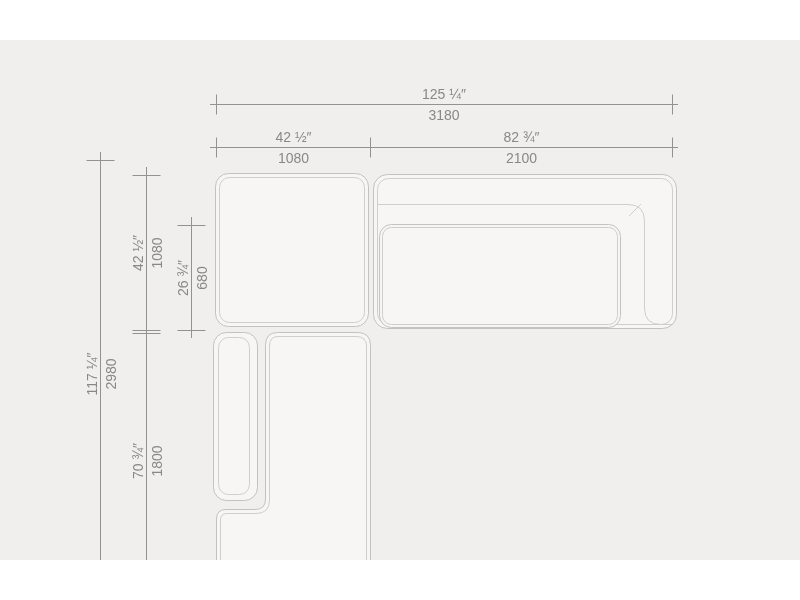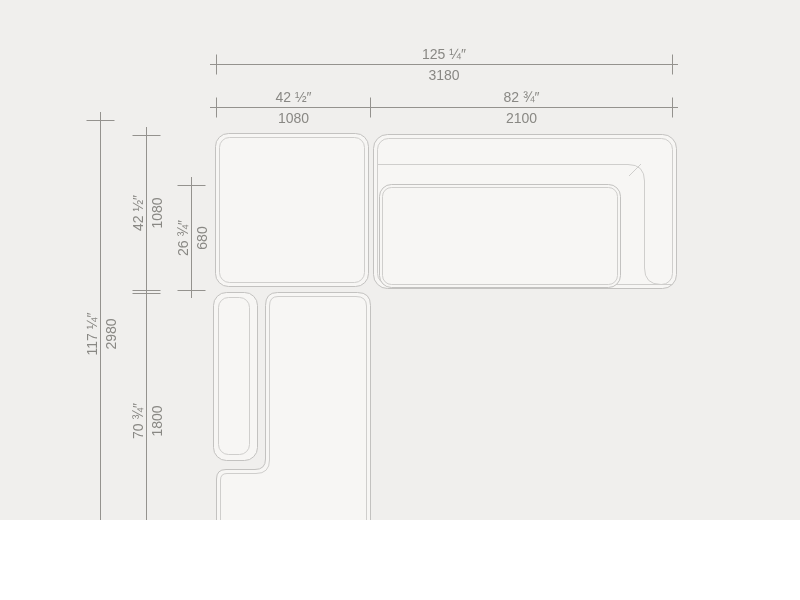--- a/index.html
+++ b/index.html
@@ -5,20 +5,21 @@
   html, body {
     margin: 0;
     padding: 0;
   }
   .stage {
     width: 800px;
     height: 520px;
     position: relative;
     background: #f0efed;
     overflow: hidden;
+    margin-top: 40px;
   }
   svg { display: block; }
   .piece {
     fill: #f7f6f4;
     stroke: #c3c2c0;
     stroke-width: 1;
   }
   .inner {
     fill: none;
     stroke: #cfcecc;

